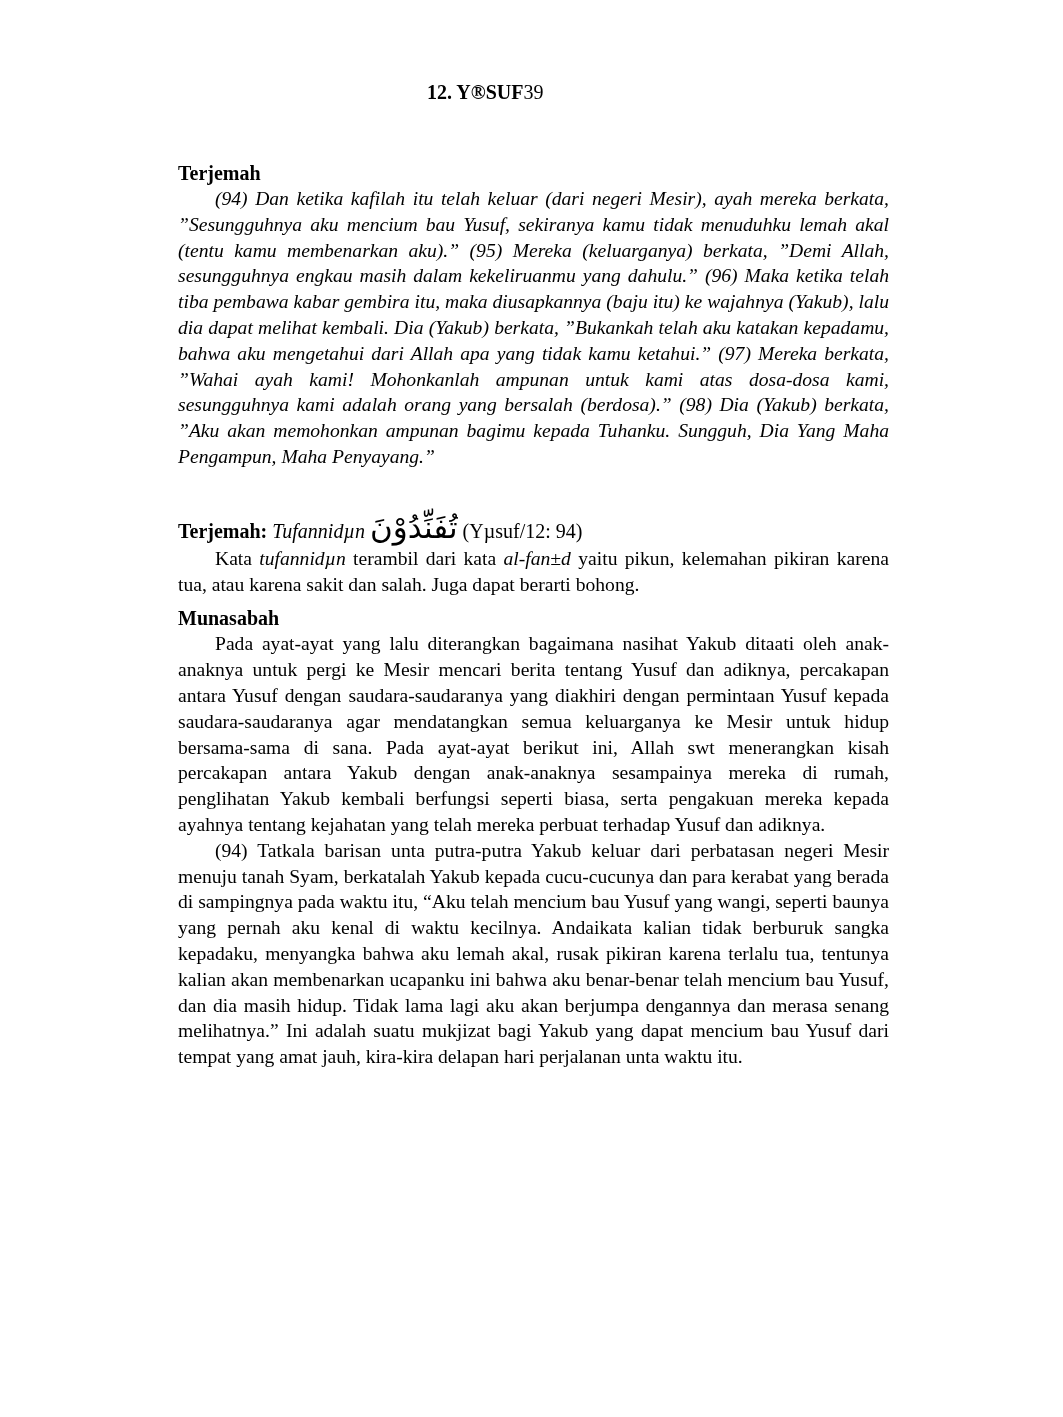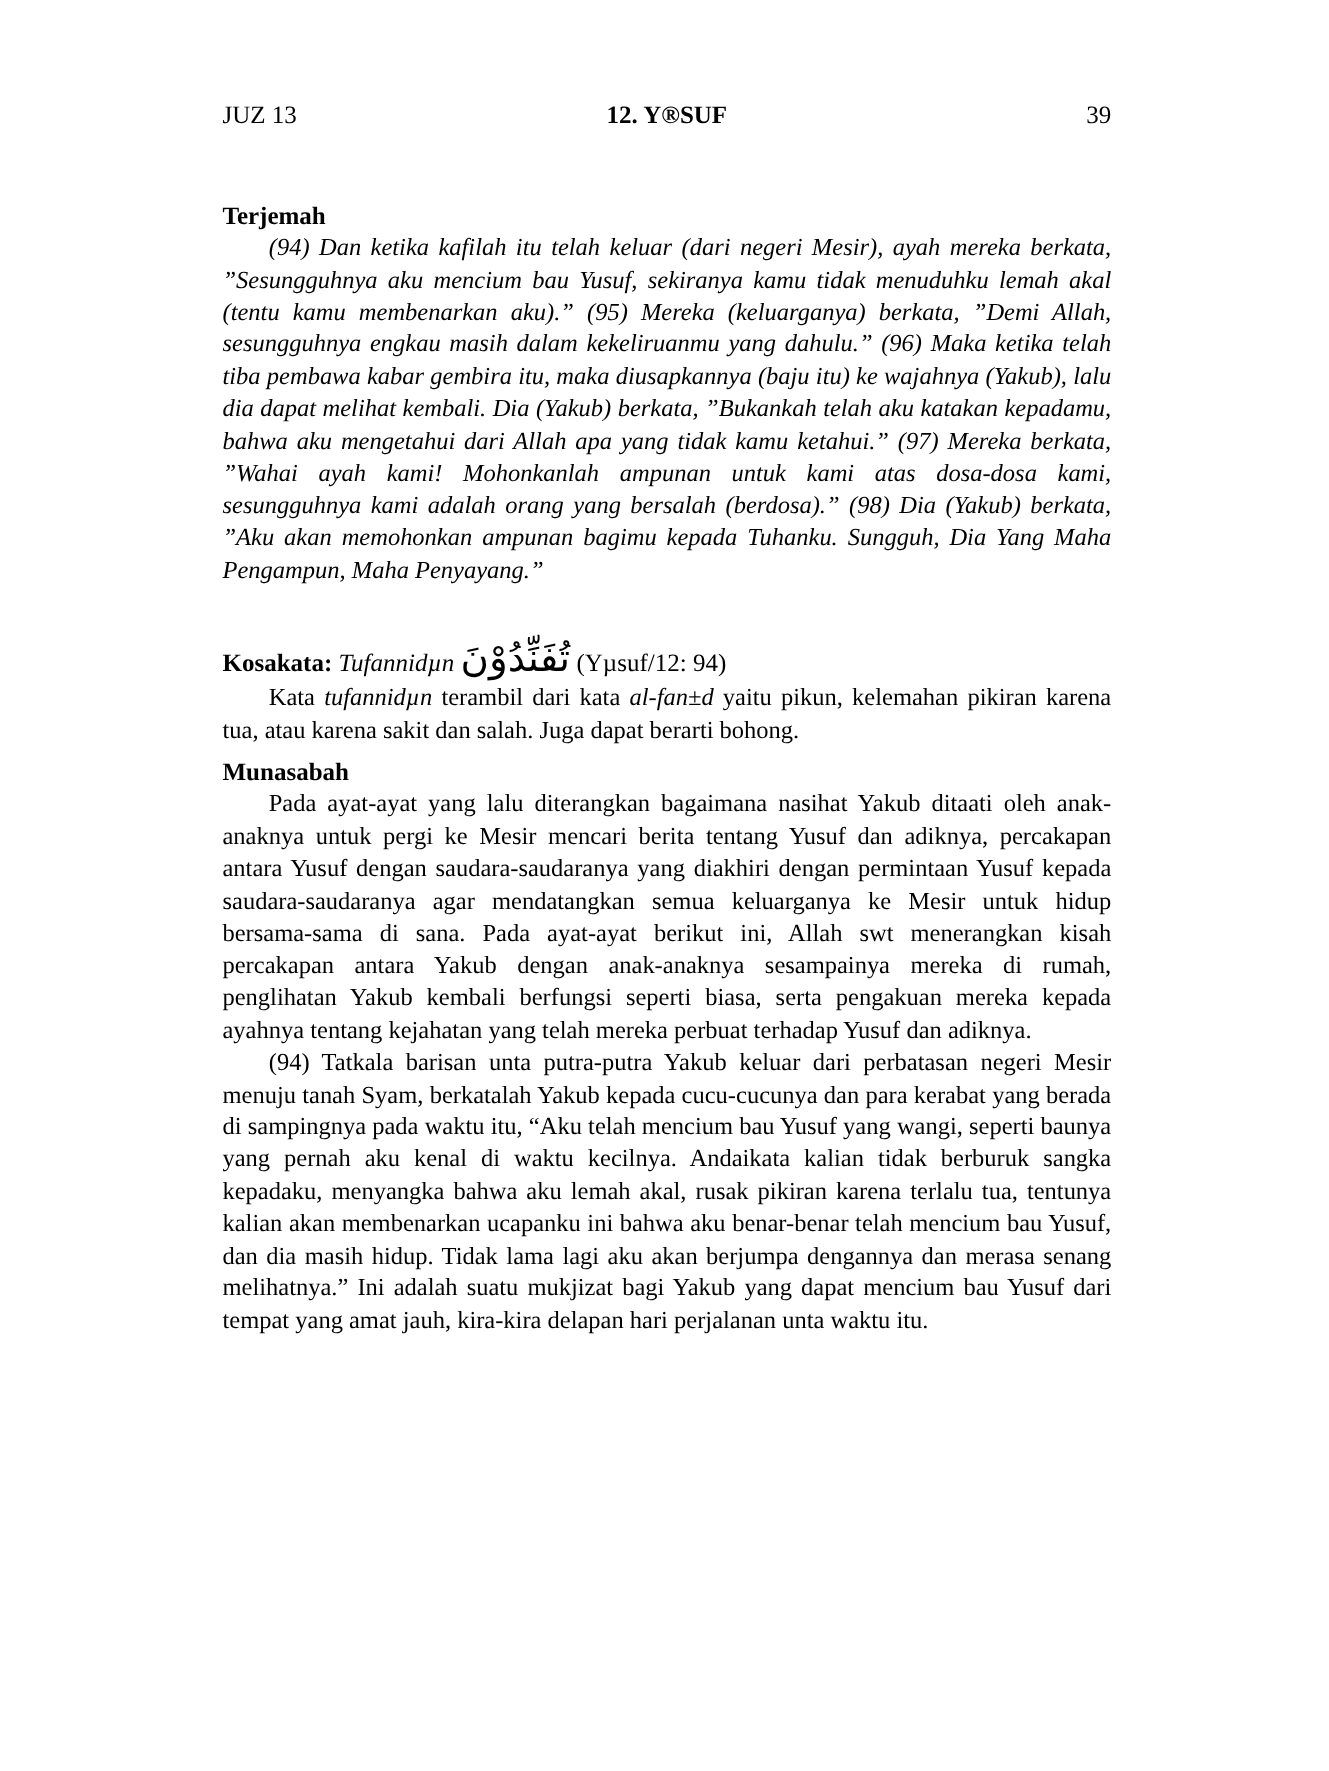--- a/index.html
+++ b/index.html
@@ -72,29 +72,28 @@
   .munasabah-body     { margin-top: 2px; }
   .tafsir-body        { margin-top: 2px; }
 </style>
 </head>
 <body>
 
 <div class="page">
   <div class="content">
 
     <div class="header">
-      <span class="h-left">JUZ 13</span>
       <span class="h-center">12. Y®SUF</span>
       <span class="h-right">39</span>
     </div>
 
     <h2 class="section-heading heading-terjemah">Terjemah</h2>
     <p class="body-para indent ital terjemah-body">(94) Dan ketika kafilah itu telah keluar (dari negeri Mesir), ayah mereka berkata, ”Sesungguhnya aku mencium bau Yusuf, sekiranya kamu tidak menuduhku lemah akal (tentu kamu membenarkan aku).” (95) Mereka (keluarganya) berkata, ”Demi Allah, sesungguhnya engkau masih dalam kekeliruanmu yang dahulu.” (96) Maka ketika telah tiba pembawa kabar gembira itu, maka diusapkannya (baju itu) ke wajahnya (Yakub), lalu dia dapat melihat kembali. Dia (Yakub) berkata, ”Bukankah telah aku katakan kepadamu, bahwa aku mengetahui dari Allah apa yang tidak kamu ketahui.” (97) Mereka berkata, ”Wahai ayah kami! Mohonkanlah ampunan untuk kami atas dosa-dosa kami, sesungguhnya kami adalah orang yang bersalah (berdosa).” (98) Dia (Yakub) berkata, ”Aku akan memohonkan ampunan bagimu kepada Tuhanku. Sungguh, Dia Yang Maha Pengampun, Maha Penyayang.”</p>
 
-    <p class="kosakata-line"><span class="k-label">Kosakata:</span> <span class="k-term">Tufannidµn</span> <span class="arabic">تُفَنِّدُوْنَ</span> <span>(Yµsuf/12: 94)</span></p>
+    <p class="kosakata-line"><span class="k-label">Terjemah:</span> <span class="k-term">Tufannidµn</span> <span class="arabic">تُفَنِّدُوْنَ</span> <span>(Yµsuf/12: 94)</span></p>
 
     <p class="body-para indent kosakata-paragraph"><span>Kata </span><i>tufannidµn</i><span> terambil dari kata </span><i>al-fan±d</i><span> yaitu pikun, kelemahan pikiran karena tua, atau karena sakit dan salah. Juga dapat berarti bohong.</span></p>
 
     <h2 class="section-heading heading-munasabah">Munasabah</h2>
     <p class="body-para indent munasabah-body">Pada ayat-ayat yang lalu diterangkan bagaimana nasihat Yakub ditaati oleh anak-anaknya untuk pergi ke Mesir mencari berita tentang Yusuf dan adiknya, percakapan antara Yusuf dengan saudara-saudaranya yang diakhiri dengan permintaan Yusuf kepada saudara-saudaranya agar mendatangkan semua keluarganya ke Mesir untuk hidup bersama-sama di sana. Pada ayat-ayat berikut ini, Allah swt menerangkan kisah percakapan antara Yakub dengan anak-anaknya sesampainya mereka di rumah, penglihatan Yakub kembali berfungsi seperti biasa, serta pengakuan mereka kepada ayahnya tentang kejahatan yang telah mereka perbuat terhadap Yusuf dan adiknya.</p>
 
     <p class="body-para indent tafsir-body">(94) Tatkala barisan unta putra-putra Yakub keluar dari perbatasan negeri Mesir menuju tanah Syam, berkatalah Yakub kepada cucu-cucunya dan para kerabat yang berada di sampingnya pada waktu itu, “Aku telah mencium bau Yusuf yang wangi, seperti baunya yang pernah aku kenal di waktu kecilnya. Andaikata kalian tidak berburuk sangka kepadaku, menyangka bahwa aku lemah akal, rusak pikiran karena terlalu tua, tentunya kalian akan membenarkan ucapanku ini bahwa aku benar-benar telah mencium bau Yusuf, dan dia masih hidup. Tidak lama lagi aku akan berjumpa dengannya dan merasa senang melihatnya.” Ini adalah suatu mukjizat bagi Yakub yang dapat mencium bau Yusuf dari tempat yang amat jauh, kira-kira delapan hari perjalanan unta waktu itu.</p>
 
   </div>
 </div>

